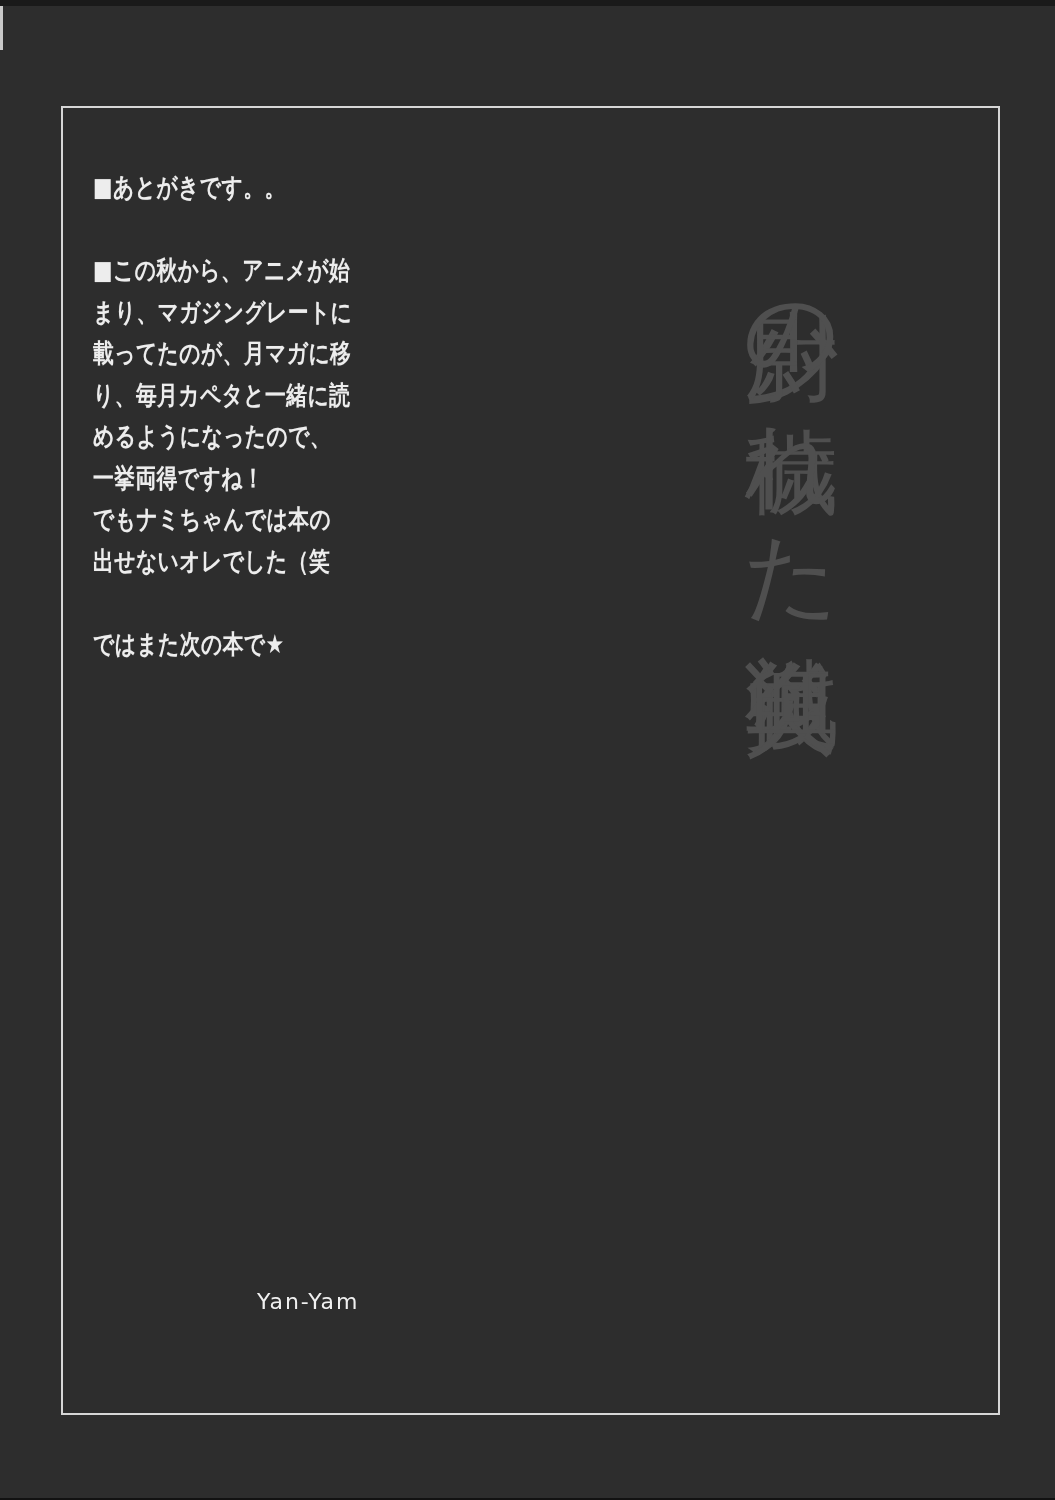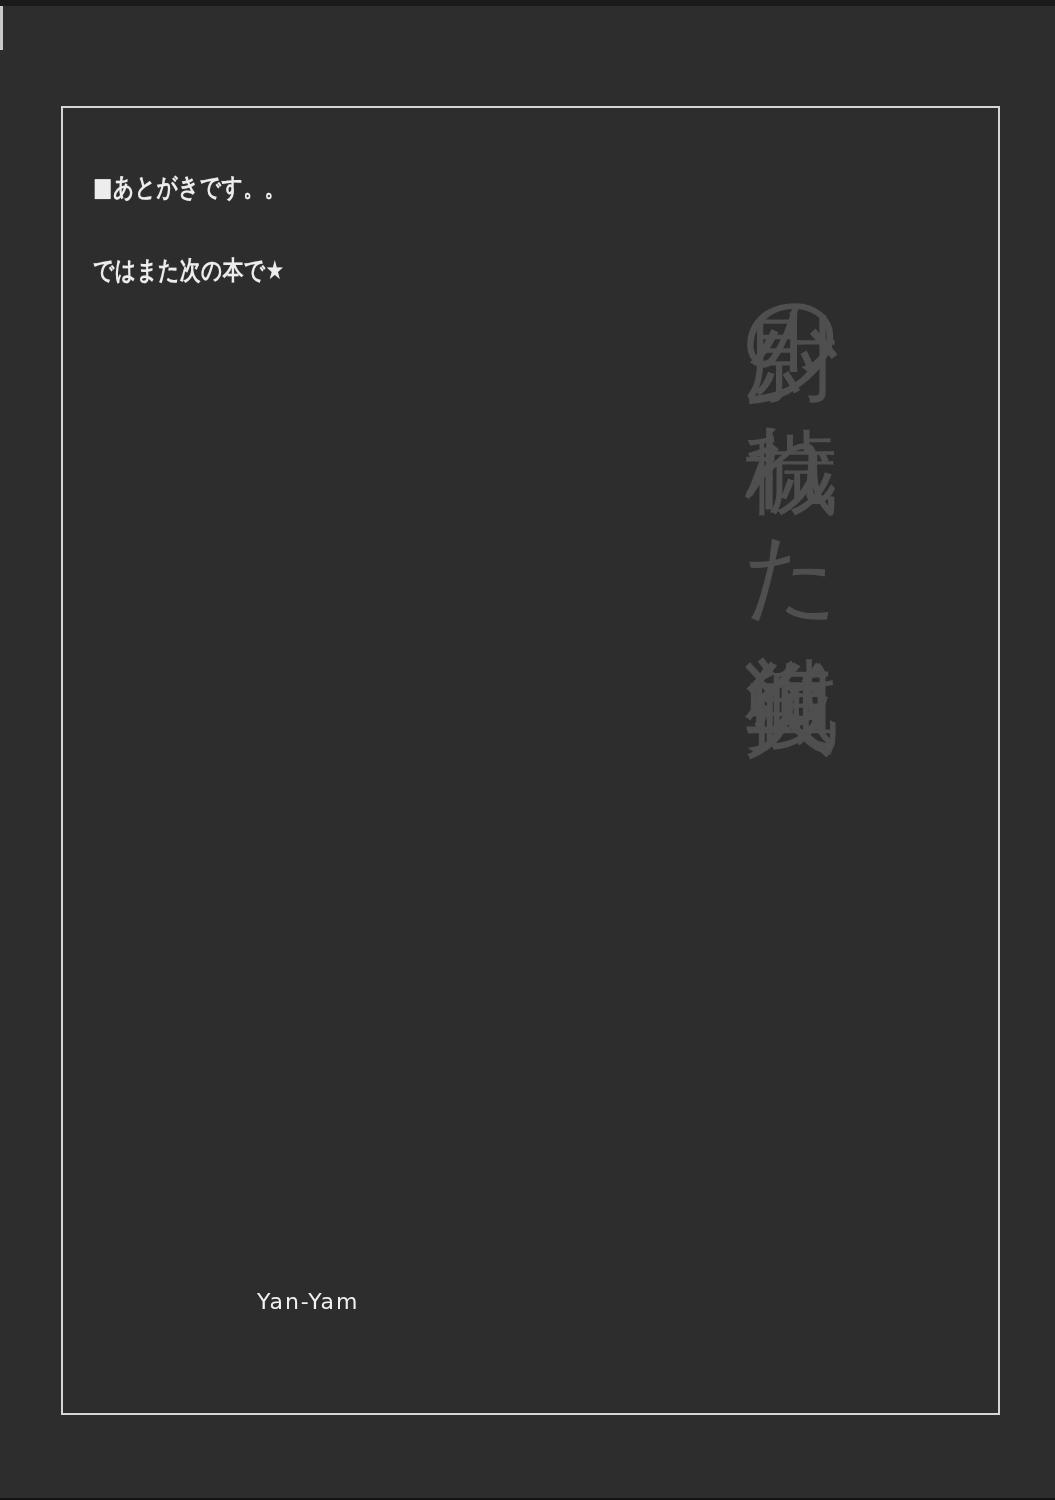--- a/index.html
+++ b/index.html
@@ -103,20 +103,30 @@
 
 <div class="page">
 
   <div class="frame"></div>
 
   <div class="afterword">
       <div class="para">
         <div class="line">■あとがきです。。</div>
       </div>
       <div class="para">
+        <div class="line">■この秋から、アニメが始</div>
+        <div class="line">まり、マガジングレートに</div>
+        <div class="line">載ってたのが、月マガに移</div>
+        <div class="line">り、毎月カペタと一緒に読</div>
+        <div class="line">めるようになったので、</div>
+        <div class="line">一挙両得ですね！</div>
+        <div class="line">でもナミちゃんでは本の</div>
+        <div class="line">出せないオレでした（笑</div>
+      </div>
+      <div class="para">
         <div class="line">ではまた次の本で★</div>
       </div>
     </div>
 
   <div class="vertical-title">少尉の穢れた戦災復興</div>
 
   <div class="signature">Yan-Yam</div>
 
   <div class="page-number">37</div>
 

